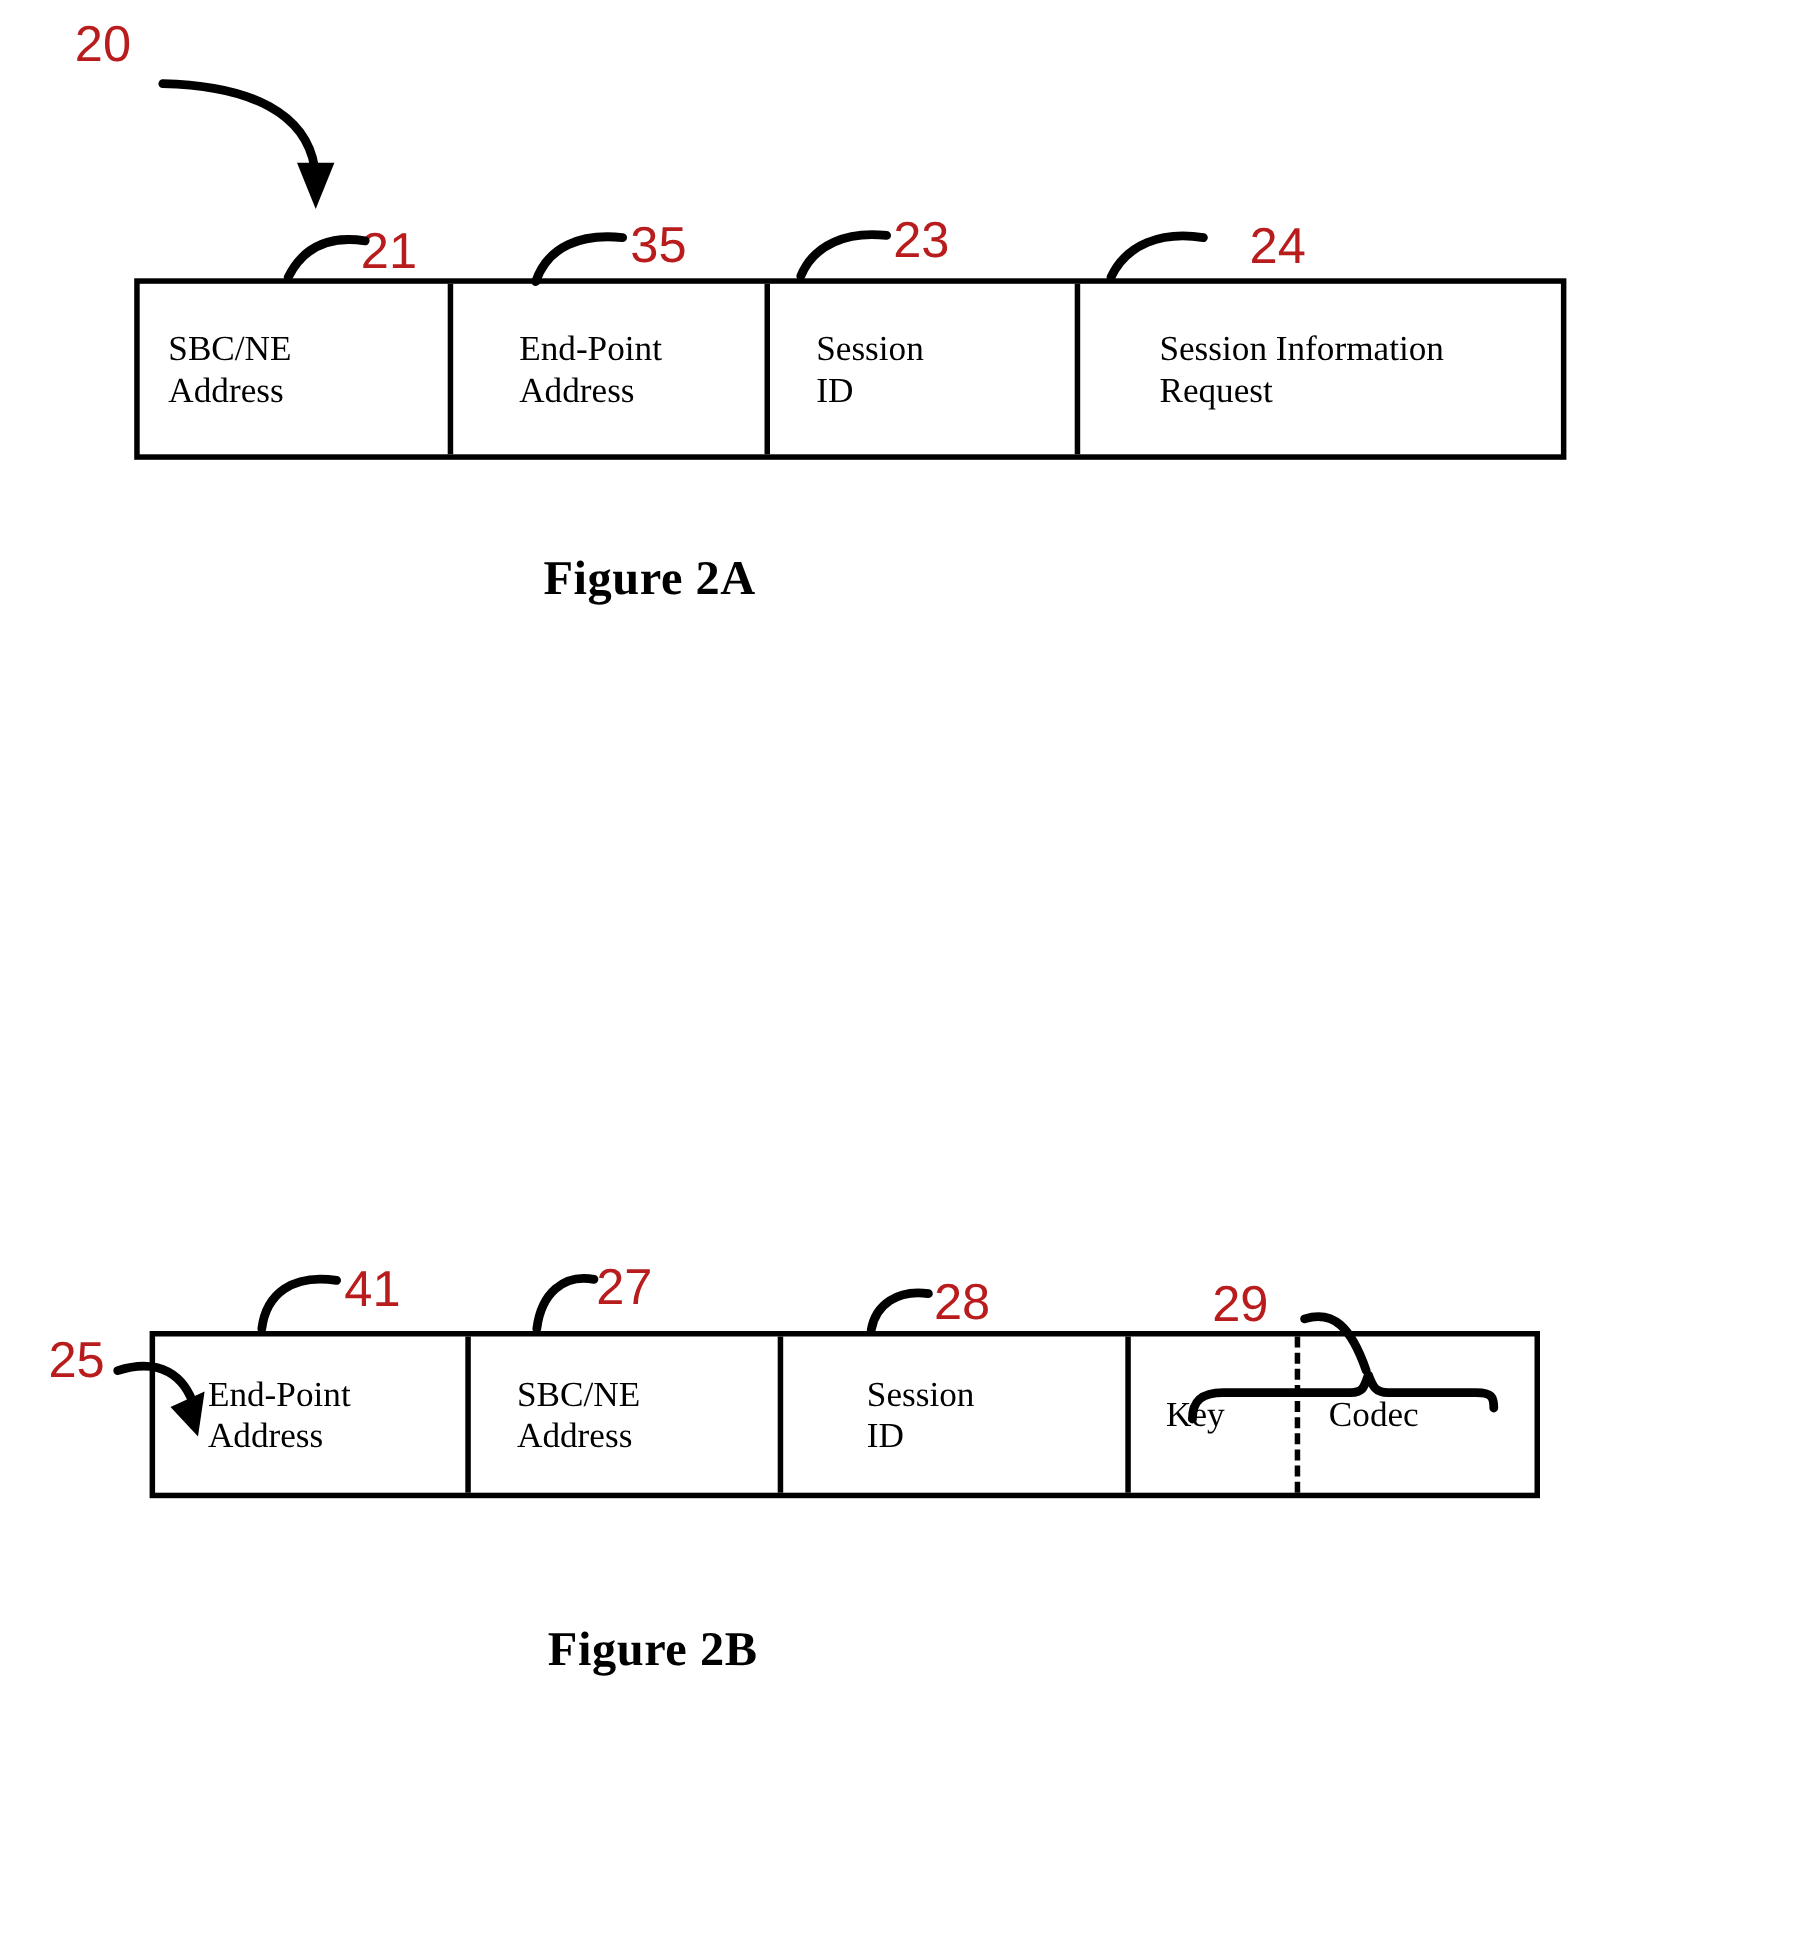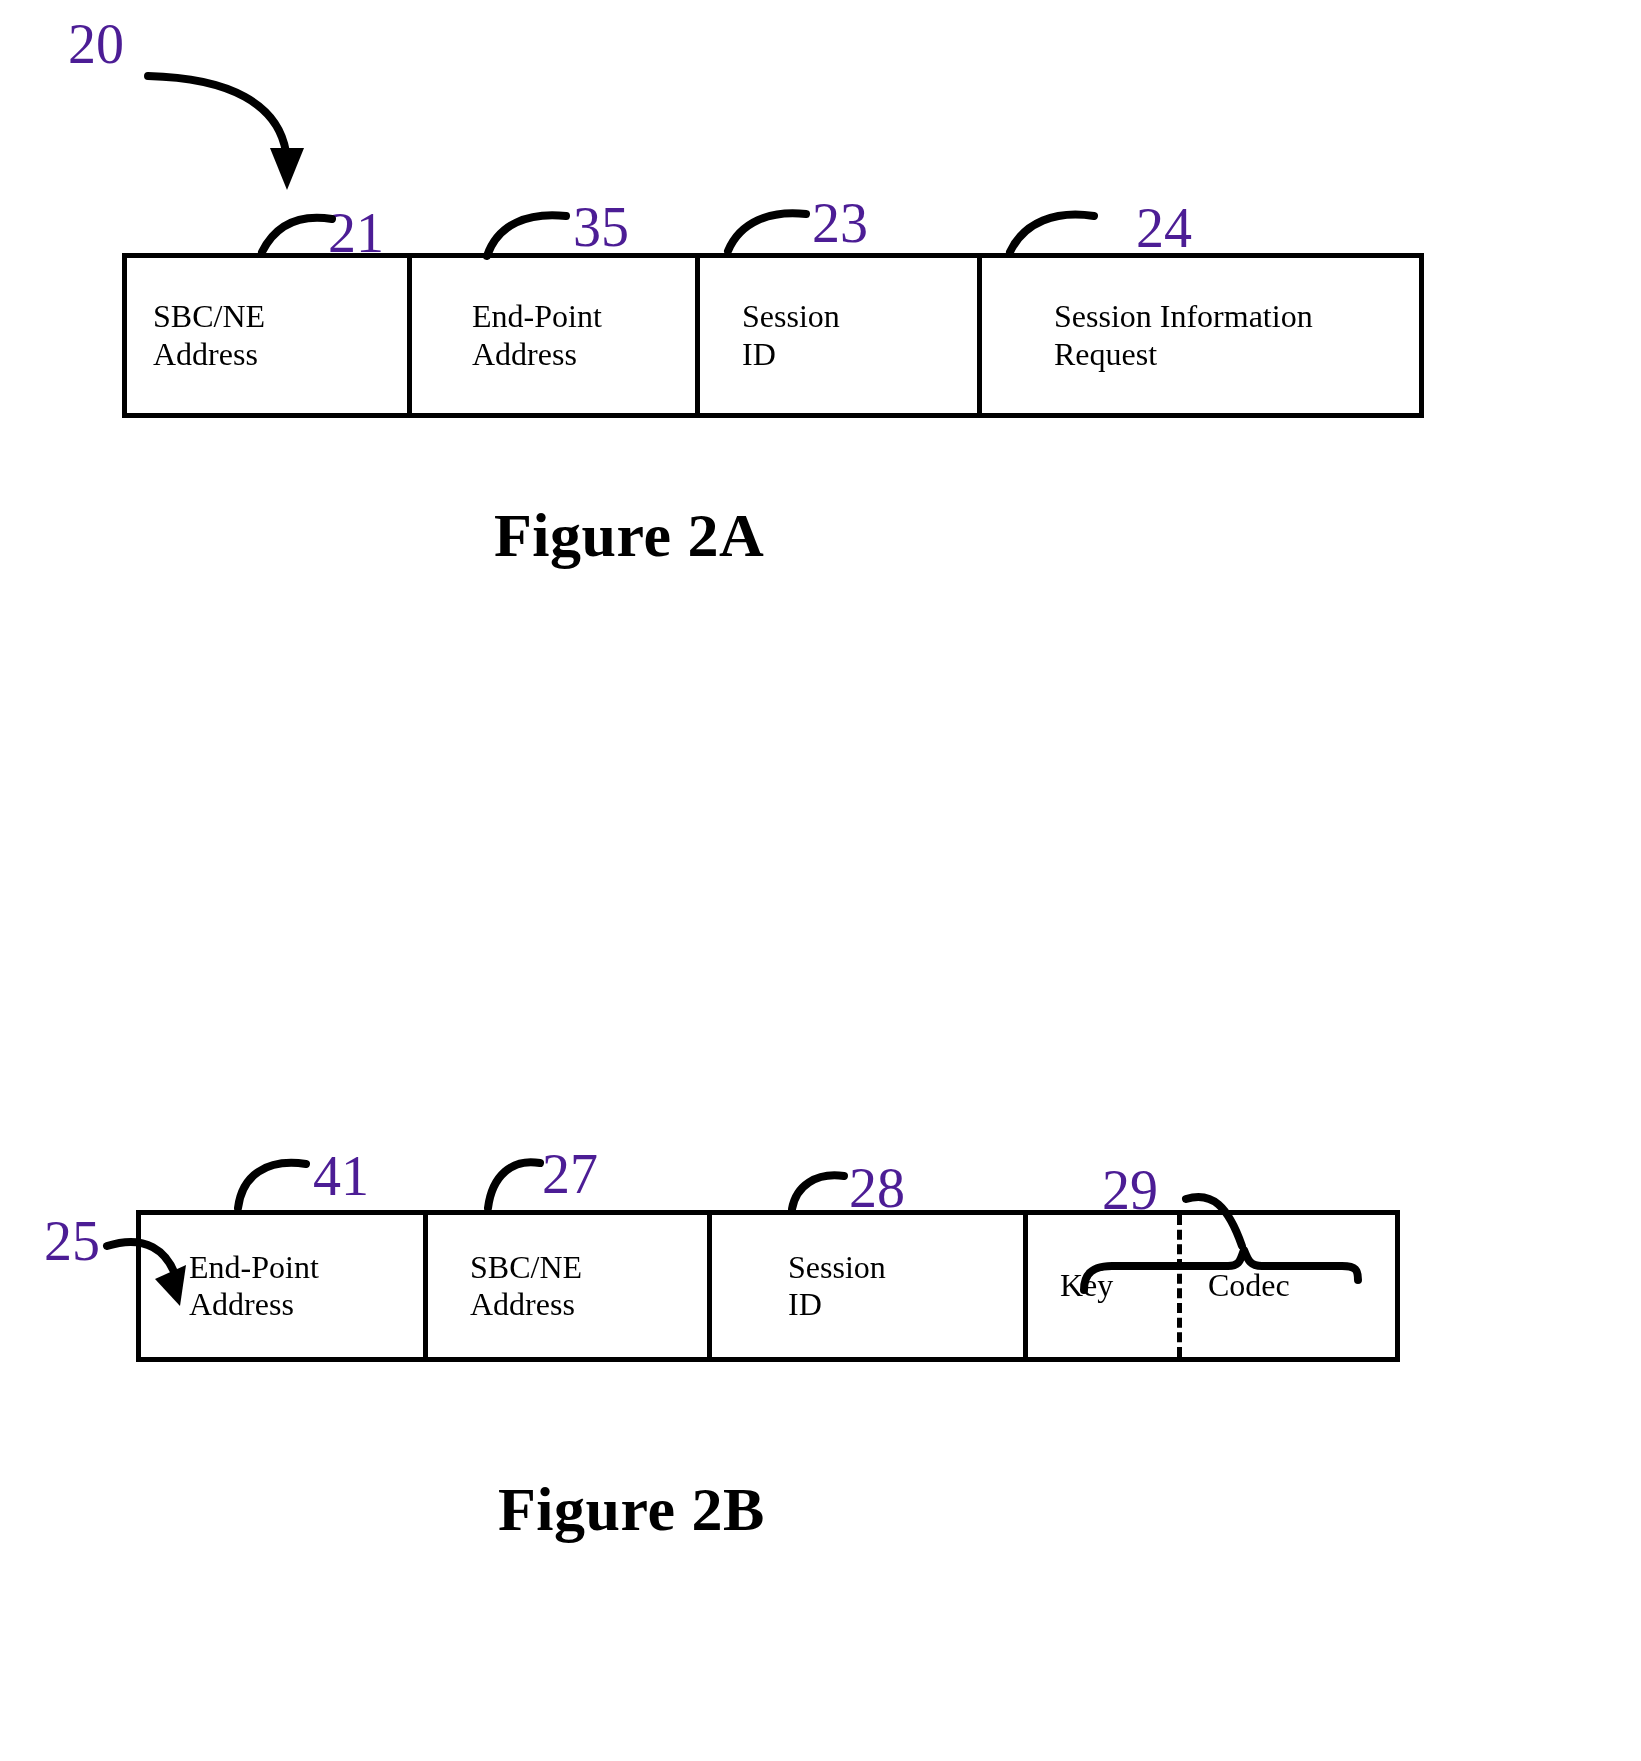--- a/index.html
+++ b/index.html
@@ -17,24 +17,24 @@
   }
   .stage {
     position: absolute;
     left: 0; top: 0;
     width: 1641px;
     height: 1761px;
   }
   
   .ref {
     position: absolute;
-    font-family: Liberation Serif, serif;
-    font-size: 56px;
+    font-family: Liberation Sans, sans-serif;
+    font-size: 46px;
     line-height: 1;
-    color: #4c1d95;
+    color: #b91c1c;
     white-space: nowrap;
   }
   
   .packet {
     position: absolute;
     box-sizing: border-box;
     border: 5px solid #000;
     background: #fff;
     display: flex;
     flex-direction: row;
@@ -71,21 +71,21 @@
   #packet-2b .f2 { width: 284px; padding-left: 42px; }
   #packet-2b .f3 { width: 316px; padding-left: 76px; }
   #packet-2b .f4 { width: 154px; padding-left: 32px; }
   #packet-2b .f5 { flex: 1; padding-left: 26px; }
 
   
   .caption {
     position: absolute;
     font-family: "Liberation Serif", "DejaVu Serif", serif;
     font-weight: bold;
-    font-size: 62px;
+    font-size: 44px;
     line-height: 1;
     letter-spacing: 0.5px;
     color: #000;
     white-space: nowrap;
   }
   
   .overlay {
     position: absolute;
     left: 0; top: 0;
     width: 1641px;

